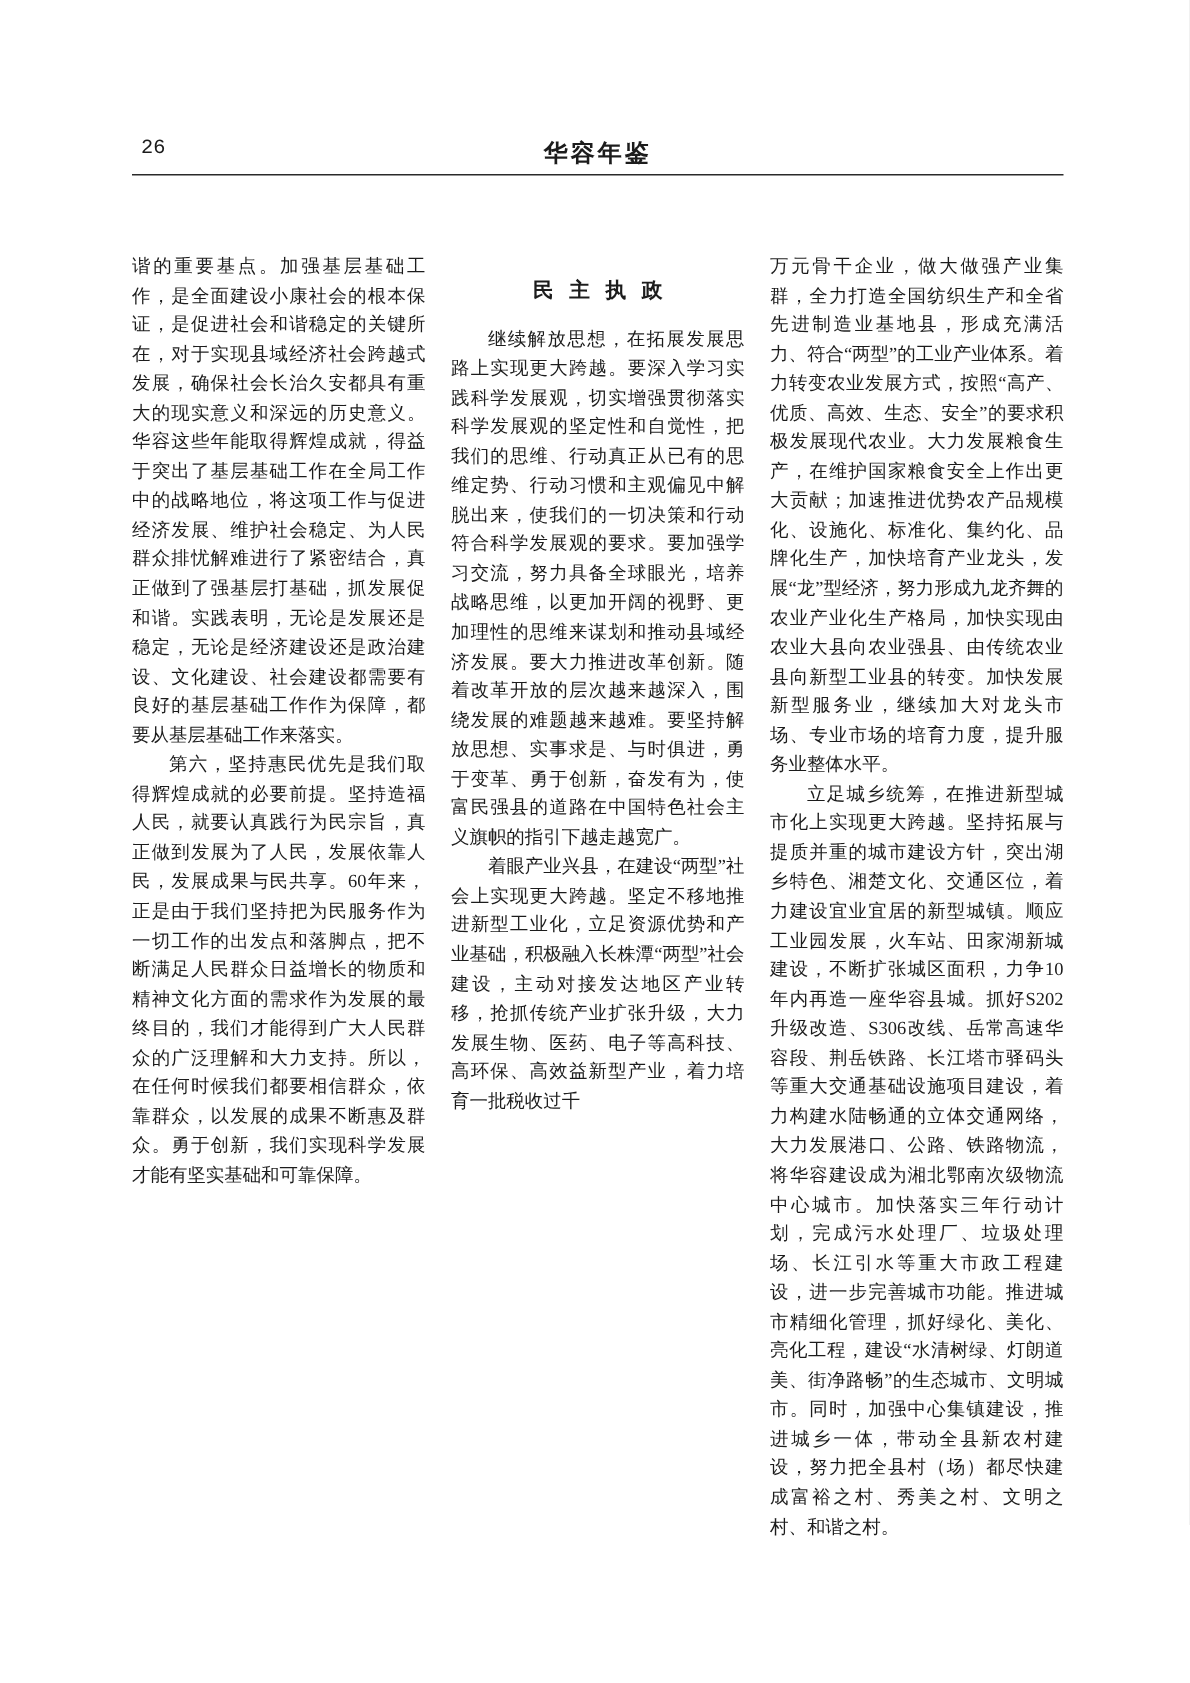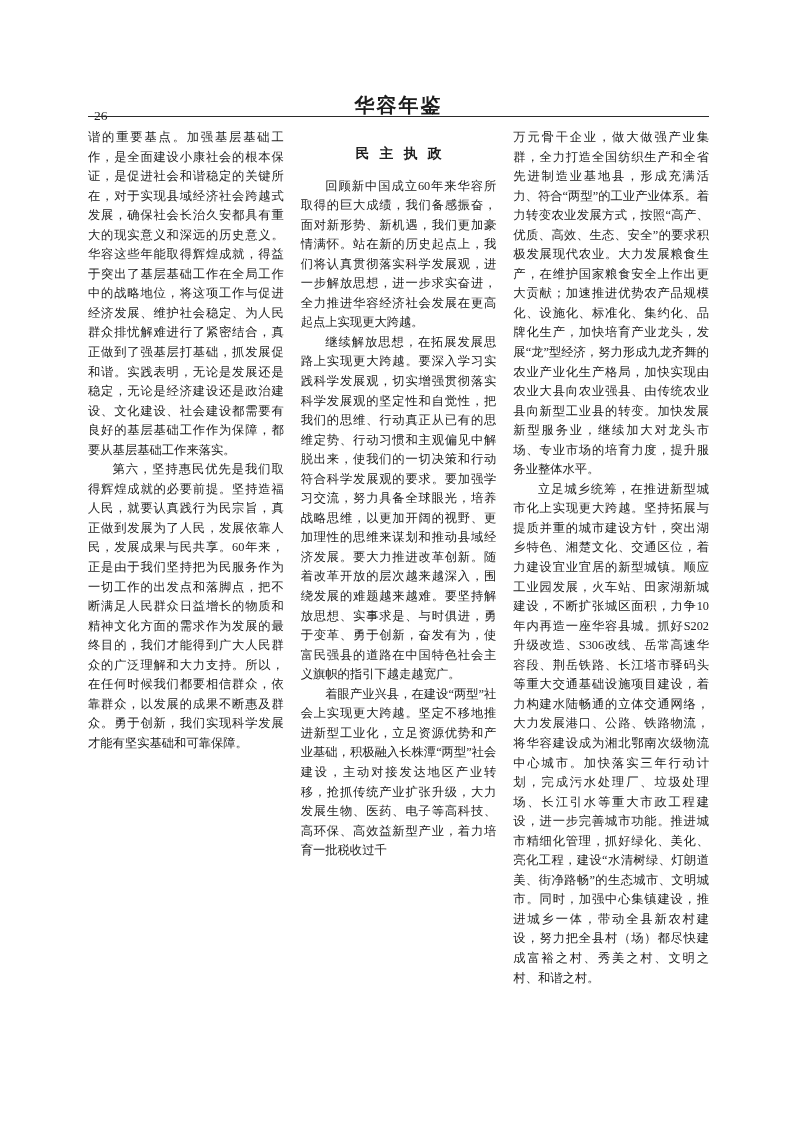--- a/index.html
+++ b/index.html
@@ -21,30 +21,31 @@
   .header {
     position: absolute;
     top: 92px;
     left: 88px;
     right: 84px;
     height: 22px;
   }
   .page-number {
     position: absolute;
     left: 6px;
-    top: 16px;
+    top: 0;
     font-size: 13.5px;
+    font-family: Liberation Mono, monospace;
   }
   .header-title {
     position: absolute;
     left: 0;
     right: 0;
     top: 0;
     text-align: center;
-    font-size: 20px;
+    font-size: 16px;
     letter-spacing: 2px;
     font-weight: bold;
   }
   .header-rule {
     position: absolute;
     top: 116px;
     left: 88px;
     right: 84px;
     border-top: 1.6px solid #2a2a2a;
   }
@@ -56,20 +57,21 @@
     display: flex;
     gap: 17px;
   }
   .col {
     flex: 1 1 0;
     min-width: 0;
     font-size: 12.3px;
     line-height: 19.55px;
     text-align: justify;
     text-justify: inter-ideograph;
+    margin-top: 40px;
   }
   .col p {
     margin: 0;
     text-indent: 2em;
     word-break: break-all;
   }
   .col p.cont {
     text-indent: 0;
   }
   .col p b {
@@ -97,21 +99,20 @@
 
   <div class="columns">
 
     <div class="col">
       <p class="cont"><span>谐的重要基点。加强基层基础工作，是全面建设小康社会的根本保证，是促进社会和谐稳定的关键所在，对于实现县域经济社会跨越式发展，确保社会长治久安都具有重大的现实意义和深远的历史意义。华容这些年能取得辉煌成就，得益于突出了基层基础工作在全局工作中的战略地位，将这项工作与促进经济发展、维护社会稳定、为人民群众排忧解难进行了紧密结合，真正做到了强基层打基础，抓发展促和谐。实践表明，无论是发展还是稳定，无论是经济建设还是政治建设、文化建设、社会建设都需要有良好的基层基础工作作为保障，都要从基层基础工作来落实。</span></p>
       <p><b>第六，坚持惠民优先是我们取得辉煌成就的必要前提。</b><span>坚持造福人民，就要认真践行为民宗旨，真正做到发展为了人民，发展依靠人民，发展成果与民共享。60年来，正是由于我们坚持把为民服务作为一切工作的出发点和落脚点，把不断满足人民群众日益增长的物质和精神文化方面的需求作为发展的最终目的，我们才能得到广大人民群众的广泛理解和大力支持。所以，在任何时候我们都要相信群众，依靠群众，以发展的成果不断惠及群众。勇于创新，我们实现科学发展才能有坚实基础和可靠保障。</span></p>
     </div>
 
     <div class="col">
       <div class="section-heading">民主执政</div>
-      <p><span>回顾新中国成立60年来华容所取得的巨大成绩，我们备感振奋，面对新形势、新机遇，我们更加豪情满怀。站在新的历史起点上，我们将认真贯彻落实科学发展观，进一步解放思想，进一步求实奋进，全力推进华容经济社会发展在更高起点上实现更大跨越。</span></p>
       <p><span>继续解放思想，在拓展发展思路上实现更大跨越。要深入学习实践科学发展观，切实增强贯彻落实科学发展观的坚定性和自觉性，把我们的思维、行动真正从已有的思维定势、行动习惯和主观偏见中解脱出来，使我们的一切决策和行动符合科学发展观的要求。要加强学习交流，努力具备全球眼光，培养战略思维，以更加开阔的视野、更加理性的思维来谋划和推动县域经济发展。要大力推进改革创新。随着改革开放的层次越来越深入，围绕发展的难题越来越难。要坚持解放思想、实事求是、与时俱进，勇于变革、勇于创新，奋发有为，使富民强县的道路在中国特色社会主义旗帜的指引下越走越宽广。</span></p>
       <p><span>着眼产业兴县，在建设“两型”社会上实现更大跨越。坚定不移地推进新型工业化，立足资源优势和产业基础，积极融入长株潭“两型”社会建设，主动对接发达地区产业转移，抢抓传统产业扩张升级，大力发展生物、医药、电子等高科技、高环保、高效益新型产业，着力培育一批税收过千</span></p>
     </div>
 
     <div class="col">
       <p class="cont"><span>万元骨干企业，做大做强产业集群，全力打造全国纺织生产和全省先进制造业基地县，形成充满活力、符合“两型”的工业产业体系。着力转变农业发展方式，按照“高产、优质、高效、生态、安全”的要求积极发展现代农业。大力发展粮食生产，在维护国家粮食安全上作出更大贡献；加速推进优势农产品规模化、设施化、标准化、集约化、品牌化生产，加快培育产业龙头，发展“龙”型经济，努力形成九龙齐舞的农业产业化生产格局，加快实现由农业大县向农业强县、由传统农业县向新型工业县的转变。加快发展新型服务业，继续加大对龙头市场、专业市场的培育力度，提升服务业整体水平。</span></p>
       <p><span>立足城乡统筹，在推进新型城市化上实现更大跨越。坚持拓展与提质并重的城市建设方针，突出湖乡特色、湘楚文化、交通区位，着力建设宜业宜居的新型城镇。顺应工业园发展，火车站、田家湖新城建设，不断扩张城区面积，力争10年内再造一座华容县城。抓好S202升级改造、S306改线、岳常高速华容段、荆岳铁路、长江塔市驿码头等重大交通基础设施项目建设，着力构建水陆畅通的立体交通网络，大力发展港口、公路、铁路物流，将华容建设成为湘北鄂南次级物流中心城市。加快落实三年行动计划，完成污水处理厂、垃圾处理场、长江引水等重大市政工程建设，进一步完善城市功能。推进城市精细化管理，抓好绿化、美化、亮化工程，建设“水清树绿、灯朗道美、街净路畅”的生态城市、文明城市。同时，加强中心集镇建设，推进城乡一体，带动全县新农村建设，努力把全县村（场）都尽快建成富裕之村、秀美之村、文明之村、和谐之村。</span></p>
     </div>
 
   </div>

